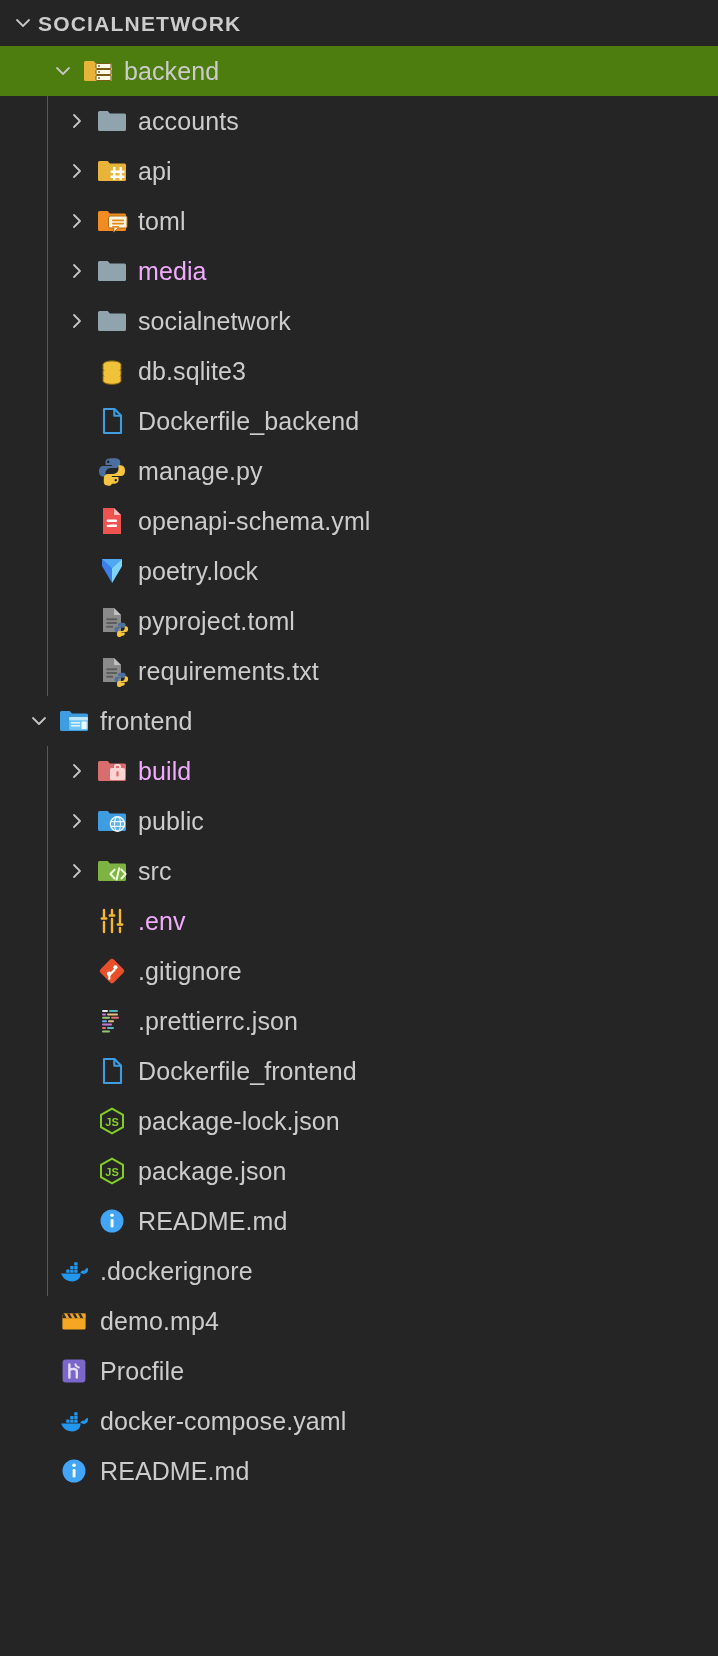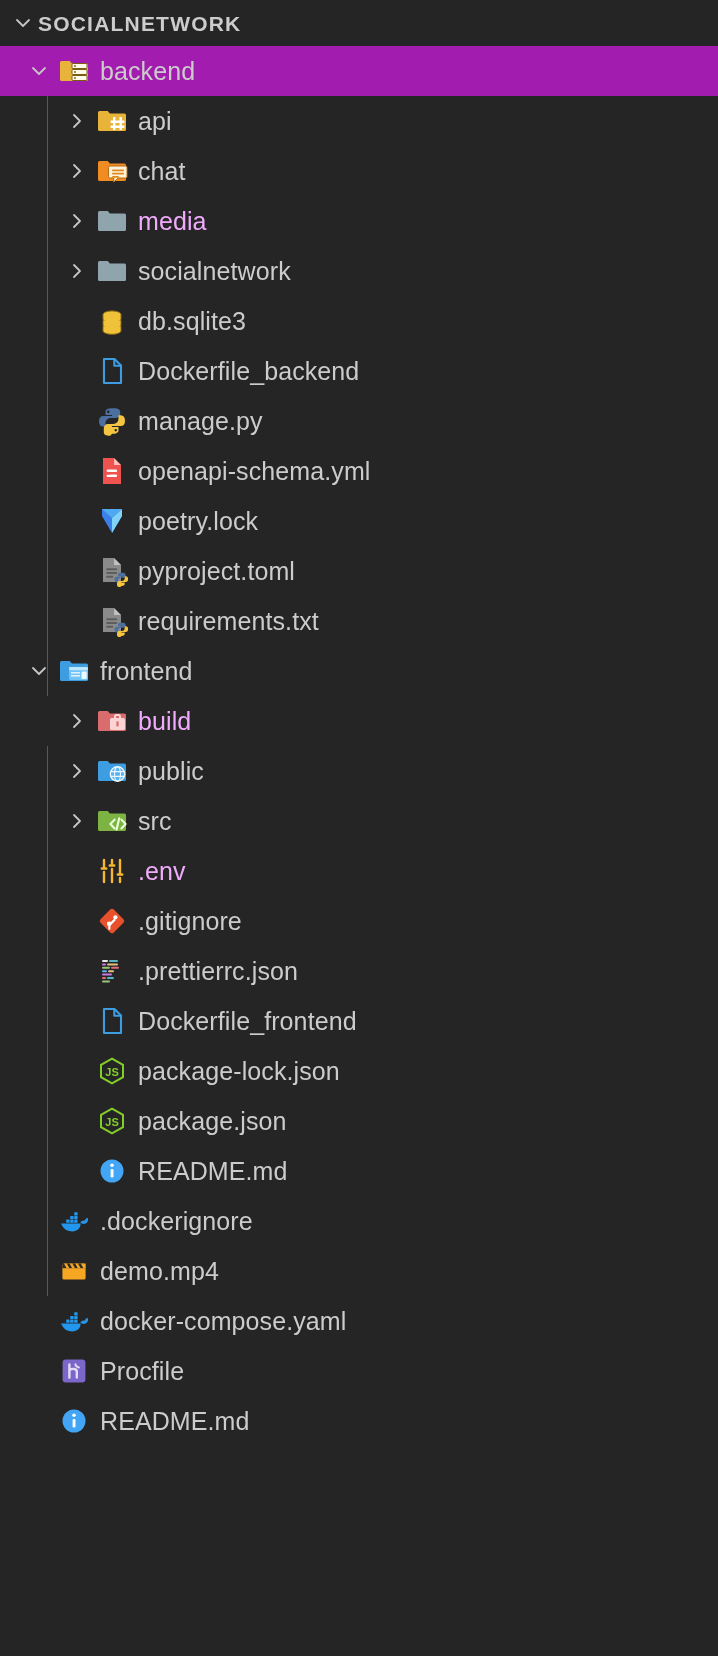--- a/index.html
+++ b/index.html
@@ -12,21 +12,21 @@
   #tree { position:relative; width:718px; height:1656px; }
 
   .row {
     position:relative;
     display:flex;
     align-items:center;
     height:50px;
     width:718px;
     white-space:nowrap;
   }
-  .row.selected { background:#a21caf; }
+  .row.selected { background:#4d7c0f;padding-left:24px; }
 
   .row.header { height:46px; }
 
   
   .ind { flex:0 0 auto; }
 
   .twisty {
     flex:0 0 auto;
     width:34px; height:50px;
     display:flex; align-items:center; justify-content:center;
@@ -104,20 +104,34 @@
     </div>
     <div class="row">
       <span class="ind" style="width:60px"></span>
       <span class="twisty">
         <svg width="20" height="20" viewBox="0 0 20 20">
           <path d="M7 4l6 6-6 6" fill="none" stroke="#c5c5c5" stroke-width="1.8" stroke-linecap="round" stroke-linejoin="round"></path>
         </svg>
       </span>
       <span class="icon">
         <svg width="32" height="32" viewBox="0 0 32 32">
+          <path d="M2 7.5a1.5 1.5 0 0 1 1.5-1.5h8.2l2.2 2.6H28.5A1.5 1.5 0 0 1 30 10.1v14.4a1.5 1.5 0 0 1-1.5 1.5h-25A1.5 1.5 0 0 1 2 24.5z" fill="#90a4ae"></path>
+        </svg>
+      </span>
+      <span class="label">accounts</span>
+    </div>
+    <div class="row">
+      <span class="ind" style="width:60px"></span>
+      <span class="twisty">
+        <svg width="20" height="20" viewBox="0 0 20 20">
+          <path d="M7 4l6 6-6 6" fill="none" stroke="#c5c5c5" stroke-width="1.8" stroke-linecap="round" stroke-linejoin="round"></path>
+        </svg>
+      </span>
+      <span class="icon">
+        <svg width="32" height="32" viewBox="0 0 32 32">
           <path d="M2 7.5a1.5 1.5 0 0 1 1.5-1.5h8.2l2.2 2.6H28.5A1.5 1.5 0 0 1 30 10.1v14.4a1.5 1.5 0 0 1-1.5 1.5h-25A1.5 1.5 0 0 1 2 24.5z" fill="#e8b339"></path>
           <g fill="#ffffff">
             <rect x="17" y="12" width="2.4" height="13" rx="0.4"></rect>
             <rect x="23.5" y="12" width="2.4" height="13" rx="0.4"></rect>
             <rect x="14.5" y="15.5" width="14" height="2.4" rx="0.4"></rect>
             <rect x="14.5" y="20.5" width="14" height="2.4" rx="0.4"></rect>
           </g>
         </svg>
       </span>
       <span class="label">api</span>
@@ -133,21 +147,21 @@
         <svg width="32" height="32" viewBox="0 0 32 32">
           <path d="M2 7.5a1.5 1.5 0 0 1 1.5-1.5h8.2l2.2 2.6H28.5A1.5 1.5 0 0 1 30 10.1v14.4a1.5 1.5 0 0 1-1.5 1.5h-25A1.5 1.5 0 0 1 2 24.5z" fill="#f08c22"></path>
           <path d="M14 11h15.5a1.5 1.5 0 0 1 1.5 1.5v9a1.5 1.5 0 0 1-1.5 1.5h-7.3l-4.4 4.1V23H14a1.5 1.5 0 0 1-1.5-1.5v-9A1.5 1.5 0 0 1 14 11z" fill="#fdf3dd" stroke="#b86a12" stroke-width="1"></path>
           <g fill="#e08a1e">
             <rect x="16" y="14.5" width="12" height="1.7" rx="0.8"></rect>
             <rect x="16" y="17.8" width="12" height="1.7" rx="0.8"></rect>
             <rect x="16" y="21.1" width="7" height="1.7" rx="0.8"></rect>
           </g>
         </svg>
       </span>
-      <span class="label">chat</span>
+      <span class="label">toml</span>
     </div>
     <div class="row">
       <span class="ind" style="width:60px"></span>
       <span class="twisty">
         <svg width="20" height="20" viewBox="0 0 20 20">
           <path d="M7 4l6 6-6 6" fill="none" stroke="#c5c5c5" stroke-width="1.8" stroke-linecap="round" stroke-linejoin="round"></path>
         </svg>
       </span>
       <span class="icon">
         <svg width="32" height="32" viewBox="0 0 32 32">
@@ -482,51 +496,51 @@
           </g>
         </svg>
       </span>
       <span class="label">demo.mp4</span>
     </div>
     <div class="row">
       <span class="ind" style="width:22px"></span>
       <span class="twisty blank"></span>
       <span class="icon">
         <svg width="32" height="32" viewBox="0 0 32 32">
+          <rect x="4.6" y="4.6" width="22.8" height="22.8" rx="3.2" fill="#7b66c9"></rect>
+          <path d="M11.4 9.4v13.2M11.4 15.2c3.4-2.2 7.4-1.4 7.4 1.4v6" fill="none" stroke="#e2dcf5" stroke-width="2.4" stroke-linecap="round" stroke-linejoin="round"></path>
+          <path d="M17.4 9.4c.4 1.6 1.8 2.8 3.4 3.2" fill="none" stroke="#e2dcf5" stroke-width="2.1" stroke-linecap="round"></path>
+        </svg>
+      </span>
+      <span class="label">Procfile</span>
+    </div>
+    <div class="row">
+      <span class="ind" style="width:22px"></span>
+      <span class="twisty blank"></span>
+      <span class="icon">
+        <svg width="32" height="32" viewBox="0 0 32 32">
           <g fill="#2396ed">
             <rect x="8.2" y="14.6" width="3.4" height="3.2" rx="0.4"></rect>
             <rect x="12.2" y="14.6" width="3.4" height="3.2" rx="0.4"></rect>
             <rect x="16.2" y="14.6" width="3.4" height="3.2" rx="0.4"></rect>
             <rect x="12.2" y="10.9" width="3.4" height="3.2" rx="0.4"></rect>
             <rect x="16.2" y="10.9" width="3.4" height="3.2" rx="0.4"></rect>
             <rect x="16.2" y="7.2" width="3.4" height="3.2" rx="0.4"></rect>
             <path d="M3 18.6h19.6c0 4.6-3.2 7.8-8.3 7.8-4.6 0-8.2-2.2-9.8-5.2-.8-1.4-1.2-1.9-1.5-2.6z"></path>
             <path d="M22.3 17.8c1.1-2 2.8-2.5 4.4-2 .4-1.6 1.6-2.6 2.9-3 .8 1.6.5 3.6-.6 4.8-.9 1-2.3 1.4-3.8 1.3z"></path>
           </g>
         </svg>
       </span>
       <span class="label">docker-compose.yaml</span>
     </div>
     <div class="row">
       <span class="ind" style="width:22px"></span>
       <span class="twisty blank"></span>
       <span class="icon">
         <svg width="32" height="32" viewBox="0 0 32 32">
-          <rect x="4.6" y="4.6" width="22.8" height="22.8" rx="3.2" fill="#7b66c9"></rect>
-          <path d="M11.4 9.4v13.2M11.4 15.2c3.4-2.2 7.4-1.4 7.4 1.4v6" fill="none" stroke="#e2dcf5" stroke-width="2.4" stroke-linecap="round" stroke-linejoin="round"></path>
-          <path d="M17.4 9.4c.4 1.6 1.8 2.8 3.4 3.2" fill="none" stroke="#e2dcf5" stroke-width="2.1" stroke-linecap="round"></path>
-        </svg>
-      </span>
-      <span class="label">Procfile</span>
-    </div>
-    <div class="row">
-      <span class="ind" style="width:22px"></span>
-      <span class="twisty blank"></span>
-      <span class="icon">
-        <svg width="32" height="32" viewBox="0 0 32 32">
           <circle cx="16" cy="16" r="11.5" fill="#42a5f5"></circle>
           <rect x="14.6" y="14" width="2.9" height="8.4" rx="1.2" fill="#ffffff"></rect>
           <circle cx="16" cy="10.3" r="1.8" fill="#ffffff"></circle>
         </svg>
       </span>
       <span class="label">README.md</span>
     </div>
     <div class="guide" style="left: 47px; top: 96px; height: 600px;"></div>
     <div class="guide" style="left: 47px; top: 746px; height: 550px;"></div>
   </div>

